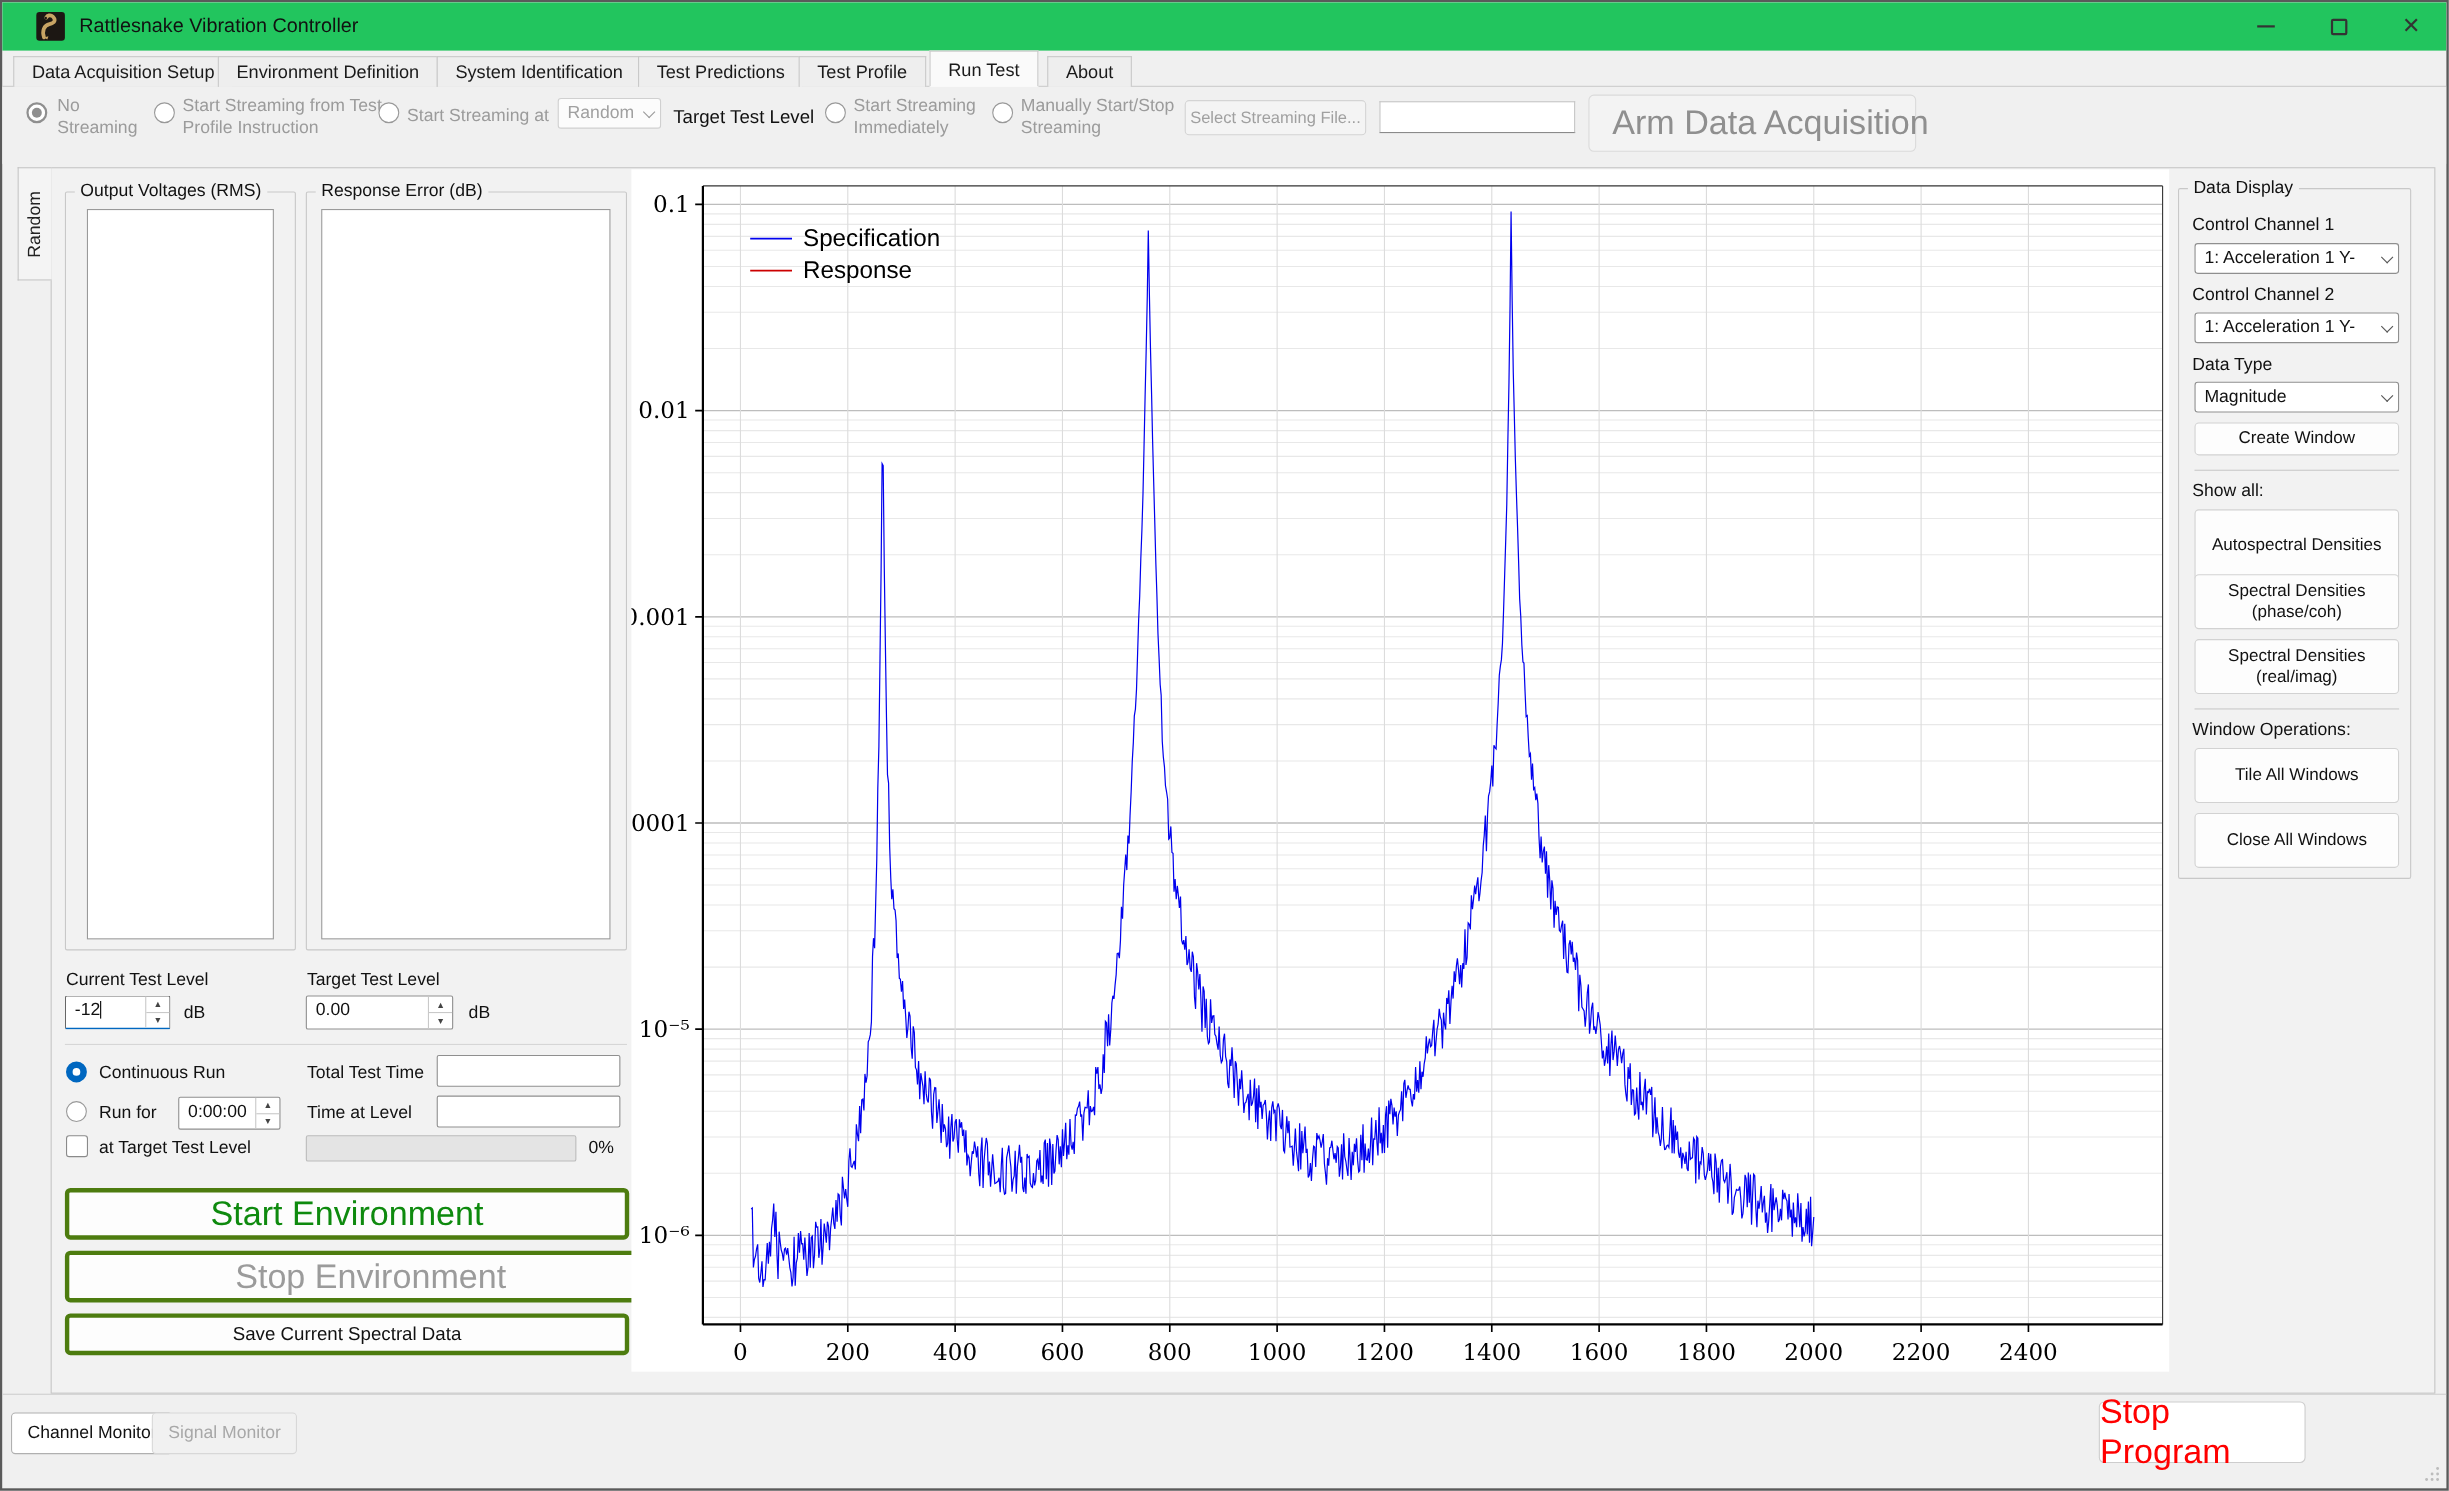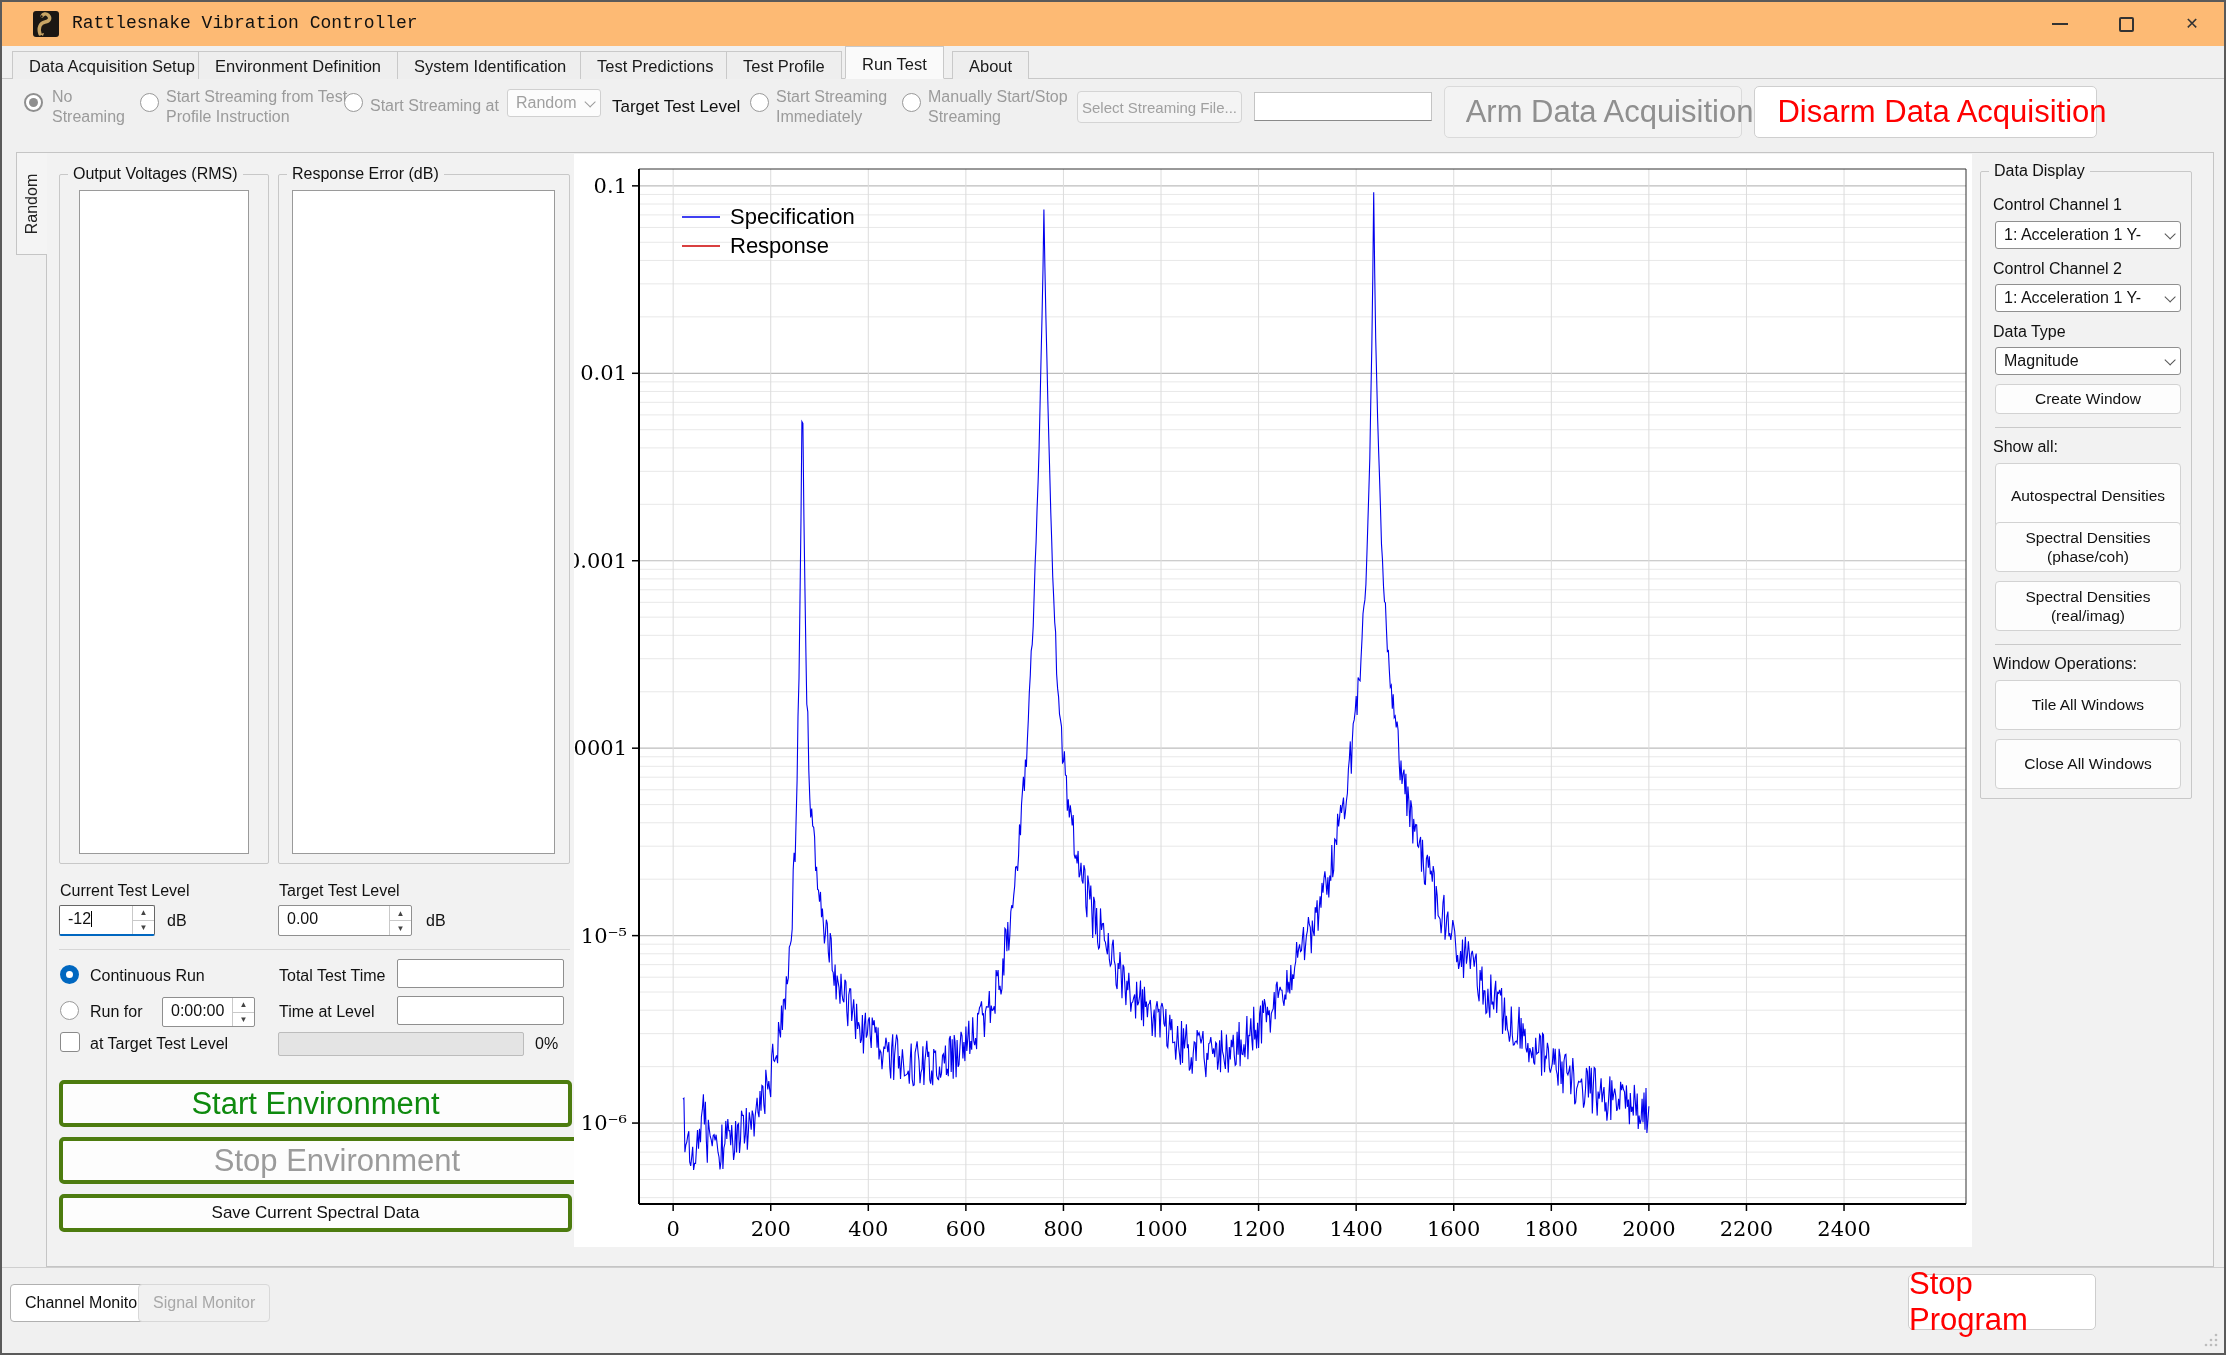--- a/index.html
+++ b/index.html
@@ -4,21 +4,21 @@
 <style>
   * { margin:0; padding:0; box-sizing:border-box; }
   html,body { background:#444; }
   #app {
     position:relative; width:2226px; height:1355px;
     background:#f0f0f0; font-family:"Liberation Sans", sans-serif;
     color:#1a1a1a; overflow:hidden;
     border:2px solid #5a5a5a;
   }
   
-  #titlebar { position:absolute; left:0; top:0; width:100%; height:44px; background:#fdba74;font-family:Liberation Mono, monospace; }
+  #titlebar { position:absolute; left:0; top:0; width:100%; height:44px; background:#22c55e; }
   #app-icon { position:absolute; left:30px; top:8px; width:28px; height:28px; }
   #window-title { position:absolute; left:70px; top:11px; font-size:18px; color:#111; }
   .wbtn { position:absolute; top:0; width:64px; height:44px; display:flex; align-items:center; justify-content:center; }
   #btn-min span { display:block; width:16px; height:0; border-top:2px solid #333; }
   #btn-max span { display:block; width:15px; height:15px; border:2px solid #333; border-radius:2px; }
   #btn-close span { font-size:20px; color:#333; line-height:1; }
   
   #tabbar { position:absolute; left:0; top:44px; width:100%; height:33px; }
   #tabbar .tabline { position:absolute; left:0; right:0; bottom:0; height:1px; background:#c8c8c8; }
   .tab {
@@ -147,23 +147,20 @@
     <div class="radio" style="left:900px; top:14px"></div>
     <div class="tlabel" style="left:926px; top:8px; width:190px">Manually Start/Stop Streaming</div>
 
     <div class="toolbtn" style="left:1075px; top:12px; width:165px; height:32px">
       <span>Select Streaming File...</span>
     </div>
     <div id="stream-file-input" style="left:1252px; top:13px; width:178px; height:29px"></div>
 
     <div class="bigbtn" id="arm-btn" style="left:1442px; top:7px; width:298px; height:52px">
       <span>Arm Data Acquisition</span>
-    </div>
-    <div class="bigbtn" id="disarm-btn" style="left:1752px; top:7px; width:343px; height:52px">
-      <span>Disarm Data Acquisition</span>
     </div>
   </div>
 
   <div id="side-tab">
     <span>Random</span>
   </div>
   <div id="pane"></div>
 
   <div class="groupbox" style="left:57px; top:172px; width:210px; height:690px">
     <div class="grouptitle">Output Voltages (RMS)</div>

